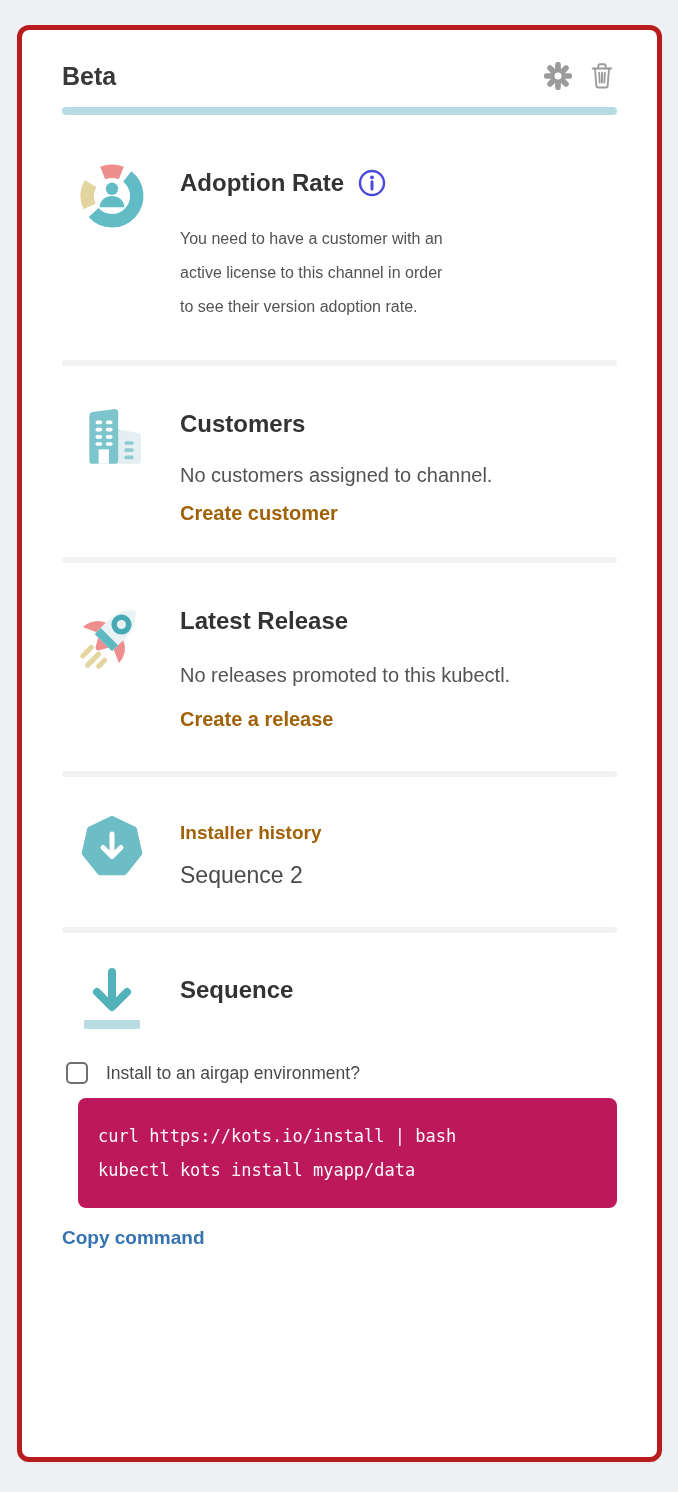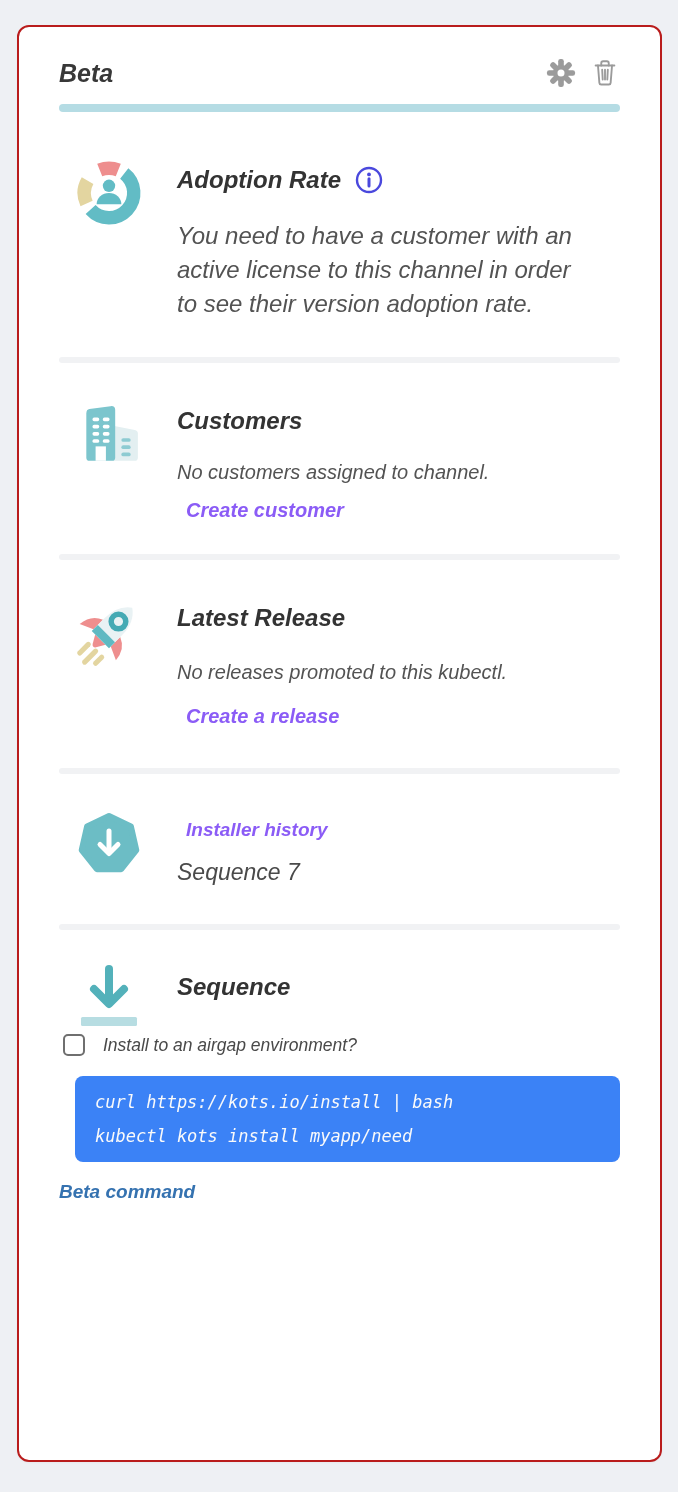--- a/index.html
+++ b/index.html
@@ -5,71 +5,70 @@
   * { box-sizing: border-box; margin: 0; padding: 0; }
   html, body { width: 678px; }
   body {
     background: #eef0f4;
     font-family: "Liberation Sans", sans-serif;
     height: 1492px;
     overflow: hidden;
   }
   .card {
     background: #ffffff;
-    border: 2px solid #b91c1c;
+    border: 5px solid #b91c1c;
     border-radius: 12px;
     margin: 25px 16px 0 17px;
     width: 645px;
     min-height: 1437px;
     padding: 30px 40px 48px 40px;
     box-shadow: 0 1px 2px rgba(0,0,0,0.03);
-    font-style: italic;
   }
   
   .card-header { display: flex; align-items: center; justify-content: space-between; }
   .card-title { font-size: 25px; font-weight: 700; color: #383838; line-height: 32px; }
   .header-icons { display: flex; align-items: center; gap: 14px; }
   .header-icons .hicon { width: 30px; height: 30px; display: inline-flex; cursor: pointer; }
   .accent-bar { margin-top: 15px; height: 8px; border-radius: 4px; background: #b5dce4; }
 
   
   .section { display: flex; gap: 18px; }
   .mt-lg { margin-top: 48px; }
   .mt-md { margin-top: 38px; }
   .mt-sm { margin-top: 32px; }
   .icon-col { width: 100px; flex-shrink: 0; display: flex; justify-content: center; align-items: flex-start; }
   .content { flex: 1; padding-top: 5px; }
   .sec-title { font-size: 24px; font-weight: 700; color: #333333; line-height: 30px; }
   .title-row { display: flex; align-items: center; gap: 14px; }
   .title-row-between { display: flex; align-items: flex-start; justify-content: space-between; }
   .empty-msg { margin-top: 26px; font-size: 20px; color: #535353; line-height: 30px; }
   .empty-msg.tight { margin-top: 21px; }
-  .desc { margin-top: 24px; font-size: 24px; color: #535353; line-height: 34px; white-space: pre-line; }
-  .blue-link { display: inline-block; margin-top: 12px; font-size: 20px; font-weight: 600; color: #8b5cf6; text-decoration: none; cursor: pointer; margin-left: 9px; }
+  .desc { margin-top: 24px; font-size: 16px; color: #535353; line-height: 34px; white-space: pre-line; }
+  .blue-link { display: inline-block; margin-top: 12px; font-size: 20px; font-weight: 600; color: #a16207; text-decoration: none; cursor: pointer; }
   .blue-link.small { font-size: 19px; margin-top: 2px; }
   .seq-text { margin-top: 15px; font-size: 23px; color: #4a4a4a; line-height: 32px; }
   .divider { height: 6px; border-radius: 3px; background: #f1f2f4; margin-top: 36px; }
 
   
   .tabs { margin-top: 28px; border-bottom: 2px solid #e8e8e8; }
   .tabs-inner { display: flex; width: calc(100% - 64px); }
   .tab { flex: 1; text-align: center; padding-bottom: 15px; font-size: 19px; color: #9b9b9b; position: relative; cursor: pointer; }
   .tab.active { color: #3c3c3c; font-weight: 700; }
   .tab.active::after { content: ""; position: absolute; left: 0; right: 0; bottom: -3px; height: 4px; background: #464646; border-radius: 2px; }
 
   
-  .airgap-row { display: flex; align-items: center; padding-left: 4px; }
+  .airgap-row { margin-top: 25px; display: flex; align-items: center; padding-left: 4px; }
   .checkbox { width: 22px; height: 22px; border: 2px solid #6f6f6f; border-radius: 5px; background: #fff; cursor: pointer; flex-shrink: 0; }
   .airgap-label { margin-left: 18px; font-size: 17.5px; color: #494949; }
 
   
   .code-block {
-    margin-top: 20px; margin-left: 16px;
-    background: #3b82f6; border-radius: 8px;
-    padding: 9px 20px;
+    margin-top: 14px; margin-left: 16px;
+    background: #be185d; border-radius: 8px;
+    padding: 21px 20px;
     font-family: "DejaVu Sans Mono", monospace;
     font-size: 17px; color: #fafafa; line-height: 34px;
     white-space: pre;
   }
   .copy-link { display: inline-block; margin-top: 19px; font-size: 19px; font-weight: 600; color: #3572b0; text-decoration: none; cursor: pointer; }
 </style>
 </head>
 <body>
 
 <div class="card">
@@ -203,21 +202,21 @@
         <g stroke="#ffffff" stroke-width="5" stroke-linecap="round" stroke-linejoin="round" fill="none">
           <path d="M32 19 V40"></path>
           <path d="M23 32.5 L32 41.5 L41 32.5"></path>
         </g>
       </svg>
     </div>
     <div class="content">
       <div class="title-row-between">
         <a class="blue-link small">Installer history</a>
       </div>
-      <div class="seq-text">Sequence 7</div>
+      <div class="seq-text">Sequence 2</div>
     </div>
   </div>
 
   <div class="divider"></div>
 
   
   <div class="section mt-sm">
     <div class="icon-col">
       <svg viewBox="0 0 64 72" width="64" height="72">
         <g stroke="#53b1ba" stroke-width="8" stroke-linecap="round" stroke-linejoin="round" fill="none">
@@ -234,17 +233,17 @@
 
   
 
   
   <div class="airgap-row">
     <div class="checkbox" role="checkbox" aria-checked="false"></div>
     <div class="airgap-label">Install to an airgap environment?</div>
   </div>
 
   
-  <div class="code-block"><div>curl https://kots.io/install | bash</div><div>kubectl kots install myapp/need</div></div>
-
-  <a class="copy-link">Beta command</a>
+  <div class="code-block"><div>curl https://kots.io/install | bash</div><div>kubectl kots install myapp/data</div></div>
+
+  <a class="copy-link">Copy command</a>
 
 </div>
 
 </body></html>

